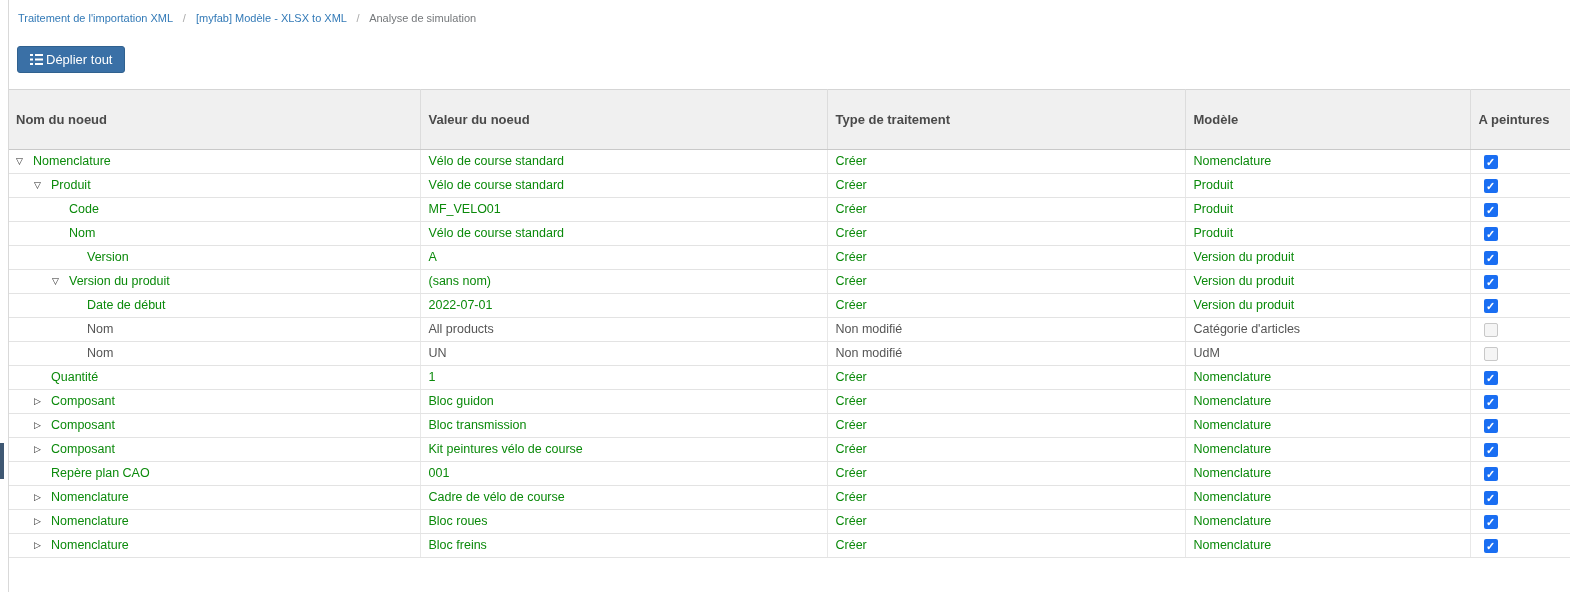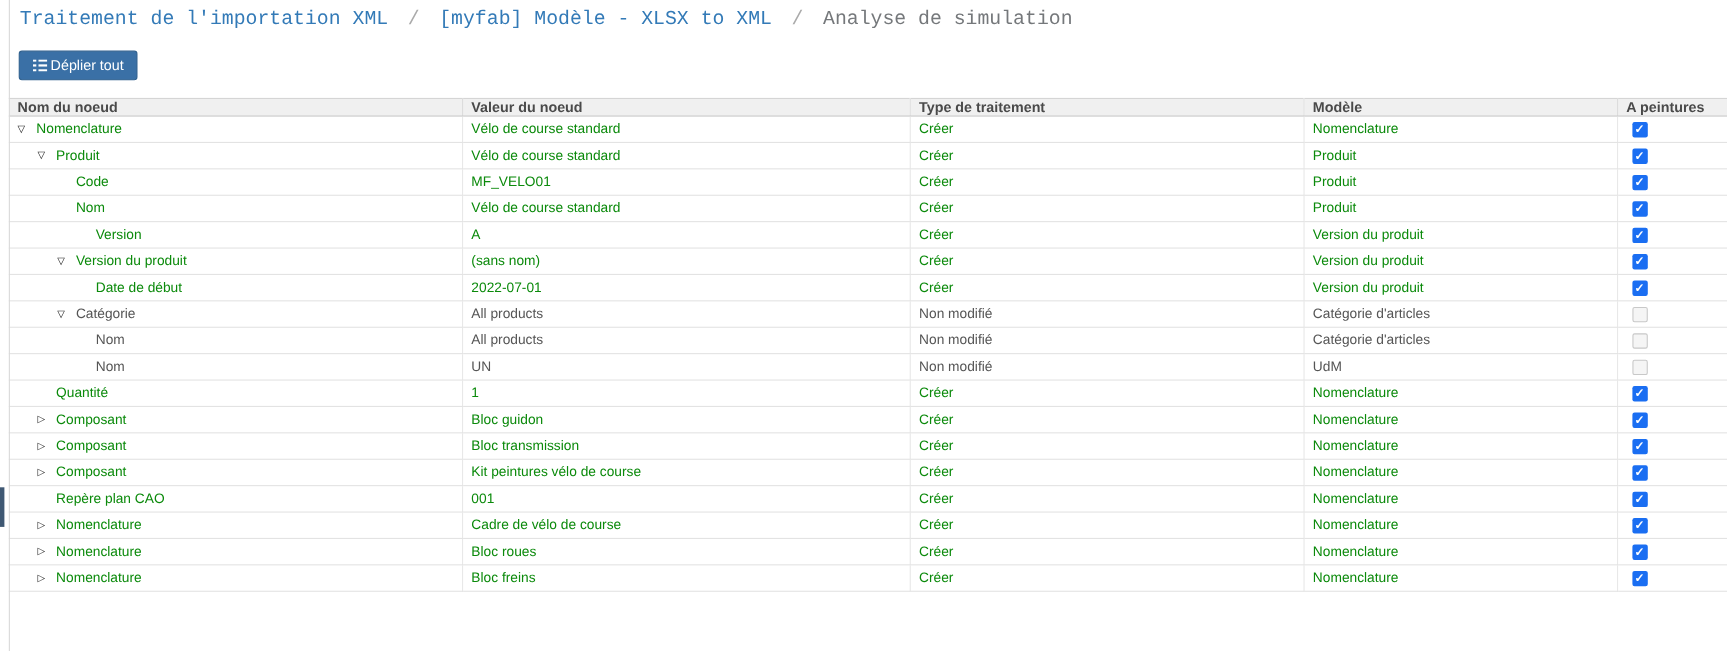--- a/index.html
+++ b/index.html
@@ -17,41 +17,41 @@
     background:#ffffff;
     font-family:"Liberation Sans",sans-serif;
   }
   .left-rule{
     position:absolute;left:8px;top:0;bottom:0;width:1px;background:#d9d9d9;
   }
   .left-accent{
     position:absolute;left:0;top:443px;width:4px;height:36px;background:#3f5873;
   }
   .breadcrumb{
-    padding:9px 0 0 18px;font-size:18px;line-height:19px;color:#999;white-space:nowrap;font-family:Liberation Mono, monospace;
+    padding:9px 0 0 18px;font-size:11px;line-height:19px;color:#999;white-space:nowrap;
   }
   .breadcrumb a{color:var(--link);text-decoration:none;cursor:pointer;}
   .breadcrumb .sep{color:#aaaaaa;margin:0 7px;}
   .breadcrumb .current{color:#75787b;}
   .toolbar{margin:18px 0 0 17px;}
   .btn-primary{
     display:inline-flex;align-items:center;gap:3px;
     background:var(--button-bg);color:#ffffff;
     border:1px solid #30618f;border-radius:3px;
     padding:5px 12px;font-size:13px;line-height:15px;
     font-family:"Liberation Sans",sans-serif;cursor:pointer;
   }
   .btn-icon{display:inline-flex;align-items:center;}
   table.sim{
     margin:16px 0 0 8px;width:1562px;border-collapse:collapse;table-layout:fixed;
     border-top:1px solid #d5d5d5;
   }
   table.sim th{
     background:#f0f0f0;text-align:left;font-size:13px;font-weight:bold;
-    color:var(--header-text);padding:0 8px;border-bottom:1px solid #c9c9c9;
+    color:var(--header-text);padding:22px 8px;border-bottom:1px solid #c9c9c9;
     white-space:nowrap;overflow:hidden;
   }
   table.sim th:not(:last-child){border-right:1px solid #dcdcdc;}
   table.sim td{
     font-size:12.5px;line-height:15px;padding:4px 8px;
     border-bottom:1px solid #e3e3e3;white-space:nowrap;overflow:hidden;
     color:var(--created-text);
   }
   table.sim td:not(:last-child){border-right:1px solid #e8e8e8;}
   tr.unmod td{color:var(--unmodified-text);}
@@ -165,27 +165,20 @@
         <td class="cb-cell"><span class="cb checked">✓</span></td>
       </tr>
       <tr class="create">
         <td><span class="indent" style="width: 54px;"></span><span class="arrow"></span><span>Date de début</span></td>
         <td><span>2022-07-01</span></td>
         <td><span>Créer</span></td>
         <td><span>Version du produit</span></td>
         <td class="cb-cell"><span class="cb checked">✓</span></td>
       </tr>
       <tr class="unmod">
-        <td><span class="indent" style="width: 36px;"></span><span class="arrow">▽</span><span>Catégorie</span></td>
-        <td><span>All products</span></td>
-        <td><span>Non modifié</span></td>
-        <td><span>Catégorie d'articles</span></td>
-        <td class="cb-cell"><span class="cb unchecked"></span></td>
-      </tr>
-      <tr class="unmod">
         <td><span class="indent" style="width: 54px;"></span><span class="arrow"></span><span>Nom</span></td>
         <td><span>All products</span></td>
         <td><span>Non modifié</span></td>
         <td><span>Catégorie d'articles</span></td>
         <td class="cb-cell"><span class="cb unchecked"></span></td>
       </tr>
       <tr class="unmod">
         <td><span class="indent" style="width: 54px;"></span><span class="arrow"></span><span>Nom</span></td>
         <td><span>UN</span></td>
         <td><span>Non modifié</span></td>

